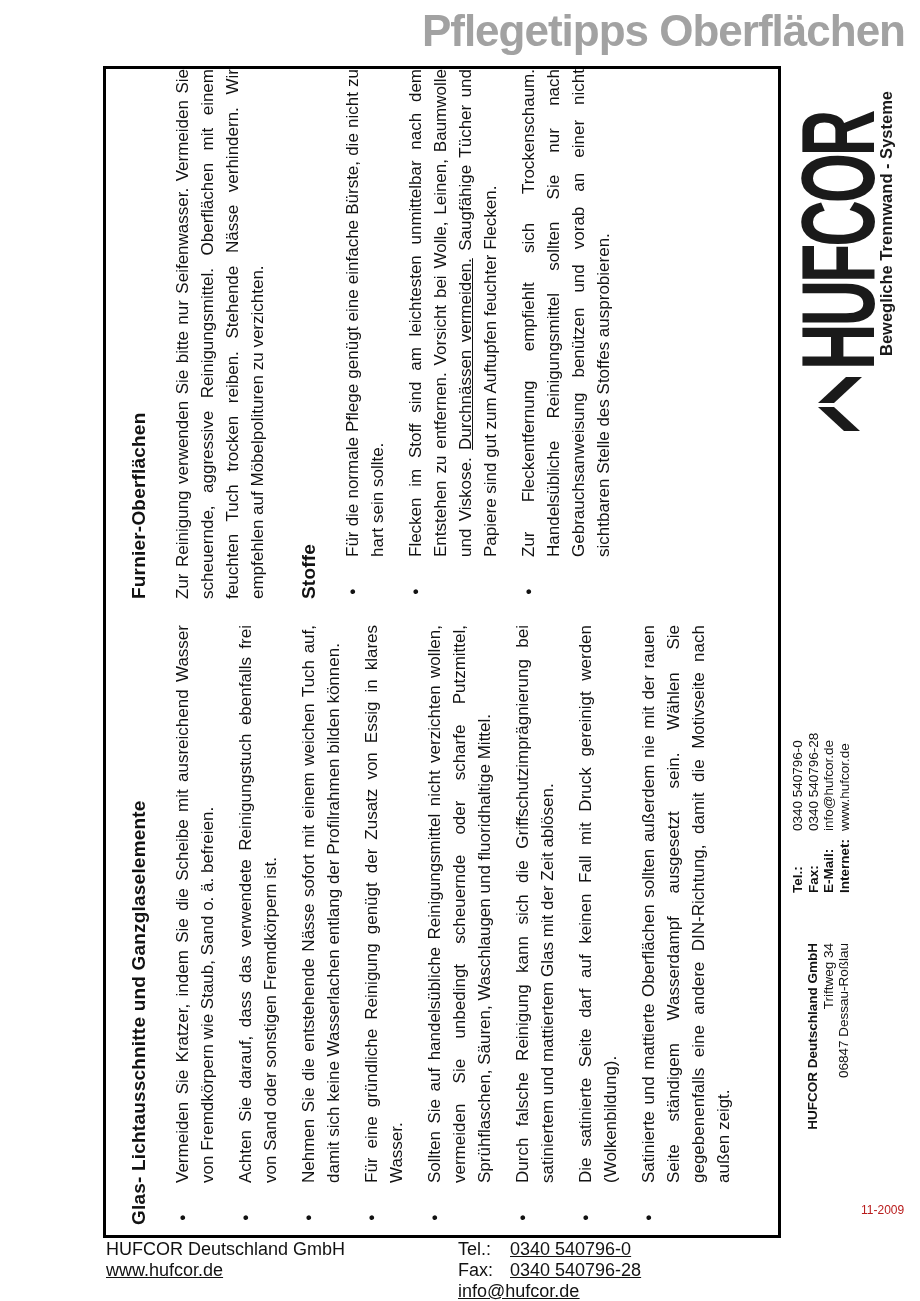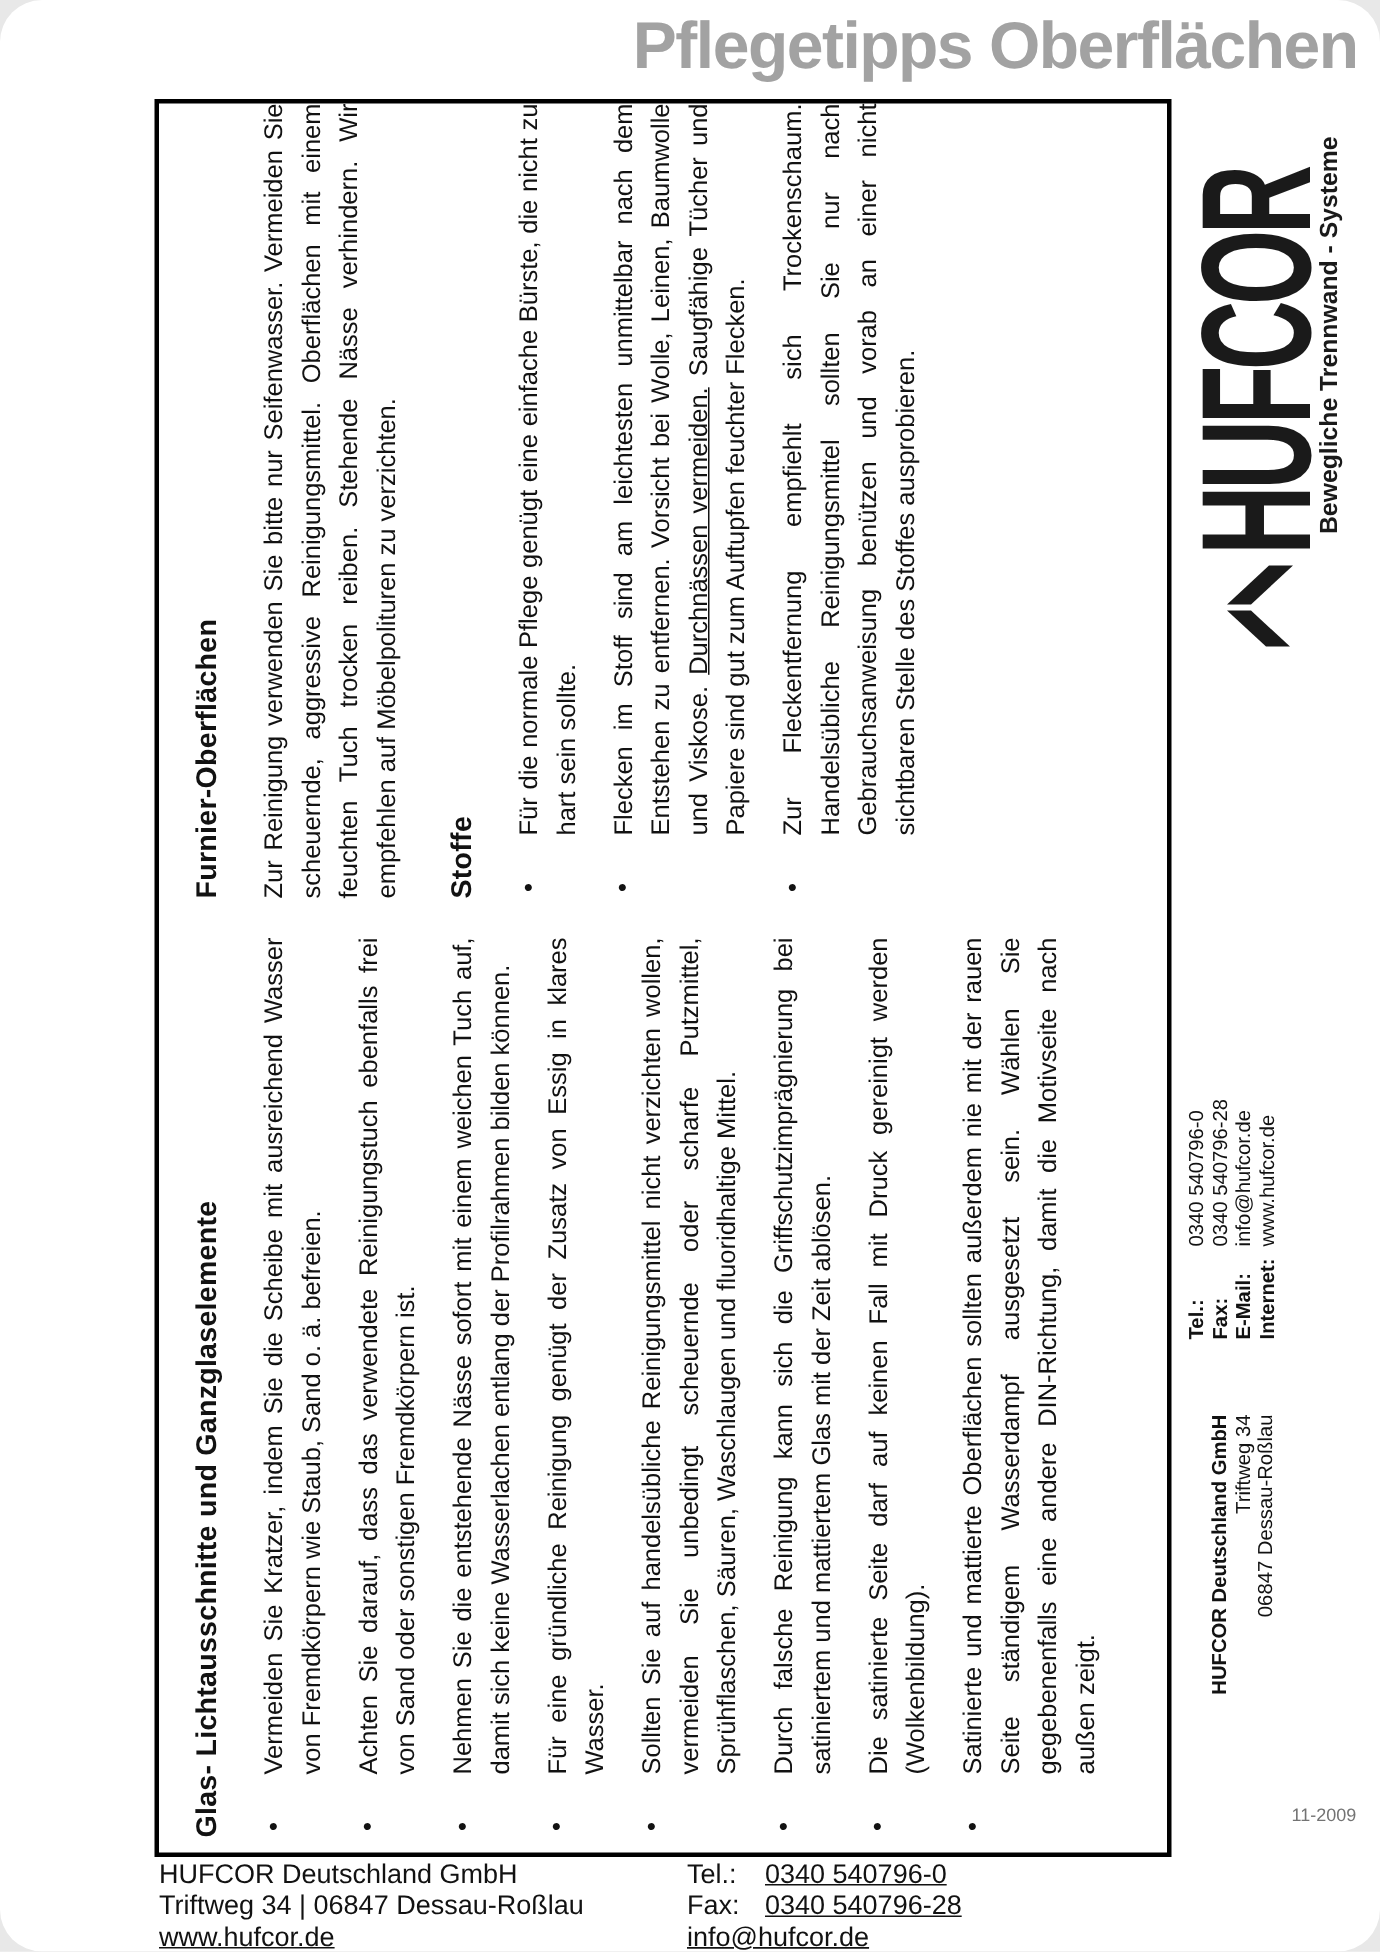--- a/index.html
+++ b/index.html
@@ -1,19 +1,19 @@
 <!DOCTYPE html>
 <html><head>
 <meta charset="utf-8">
 <style>
   html,body { margin:0; padding:0; background:#e8e8e8; }
   .page {
     position:relative; width:920px; height:1301px; margin:0 auto;
     background:#ffffff; overflow:hidden;
-    font-family:"Liberation Sans", sans-serif; color:#121212;border-radius:28px;
+    font-family:"Liberation Sans", sans-serif; color:#121212;
   }
 
   
   .page-title {
     position:absolute; top:6px; right:15px;
     font-size:44px; font-weight:bold; letter-spacing:-1px;
     color:#a2a2a2; white-space:nowrap;
   }
 
   
@@ -88,21 +88,21 @@
   
   .footer-left {
     position:absolute; left:106px; top:1239px;
     font-size:18px; line-height:21px;
   }
   .footer-mid {
     position:absolute; left:458px; top:1239px;
     font-size:18px; line-height:21px;text-decoration:underline;
   }
   .footer-mid .f-label { display:inline-block; width:52px; }
-  .footer-rev { position:absolute; left:861px; top:1203px; font-size:12px; color:#737373; }
+  .footer-rev { position:absolute; left:861px; top:1203px; font-size:12px; color:#b91c1c; }
   .link { text-decoration:underline; color:#121212; cursor:pointer; }
 </style>
 </head>
 <body>
 
 <div class="page">
 
   <div class="page-title">Pflegetipps Oberflächen</div>
 
   <div class="main-box">
@@ -216,21 +216,20 @@
             <span class="c-label">Internet:</span>
             <span class="c-value">www.hufcor.de</span>
           </div>
         </div>
       </div>
     </div>
   </div>
 
   <div class="footer-left">
     <div>HUFCOR Deutschland GmbH</div>
-    <div>Triftweg 34 | 06847 Dessau-Roßlau</div>
     <div class="link">www.hufcor.de</div>
   </div>
 
   <div class="footer-mid">
     <div><span class="f-label">Tel.:</span><span>0340 540796-0</span></div>
     <div><span class="f-label">Fax:</span><span>0340 540796-28</span></div>
     <div class="link">info@hufcor.de</div>
   </div>
 
   <div class="footer-rev">11-2009</div>

